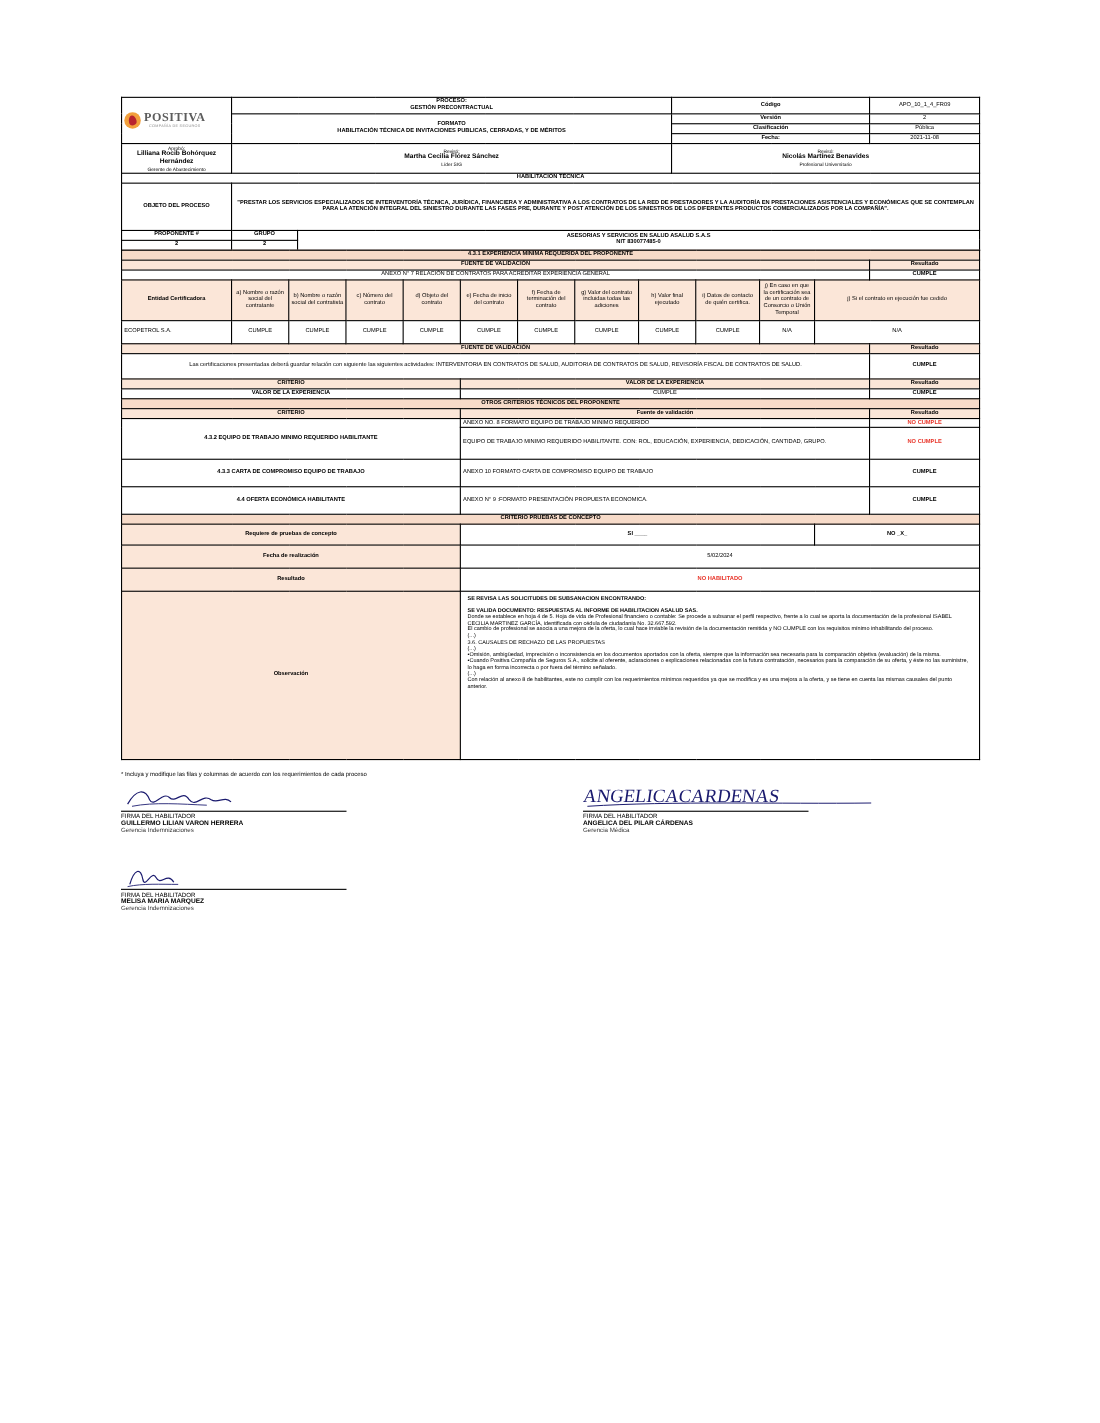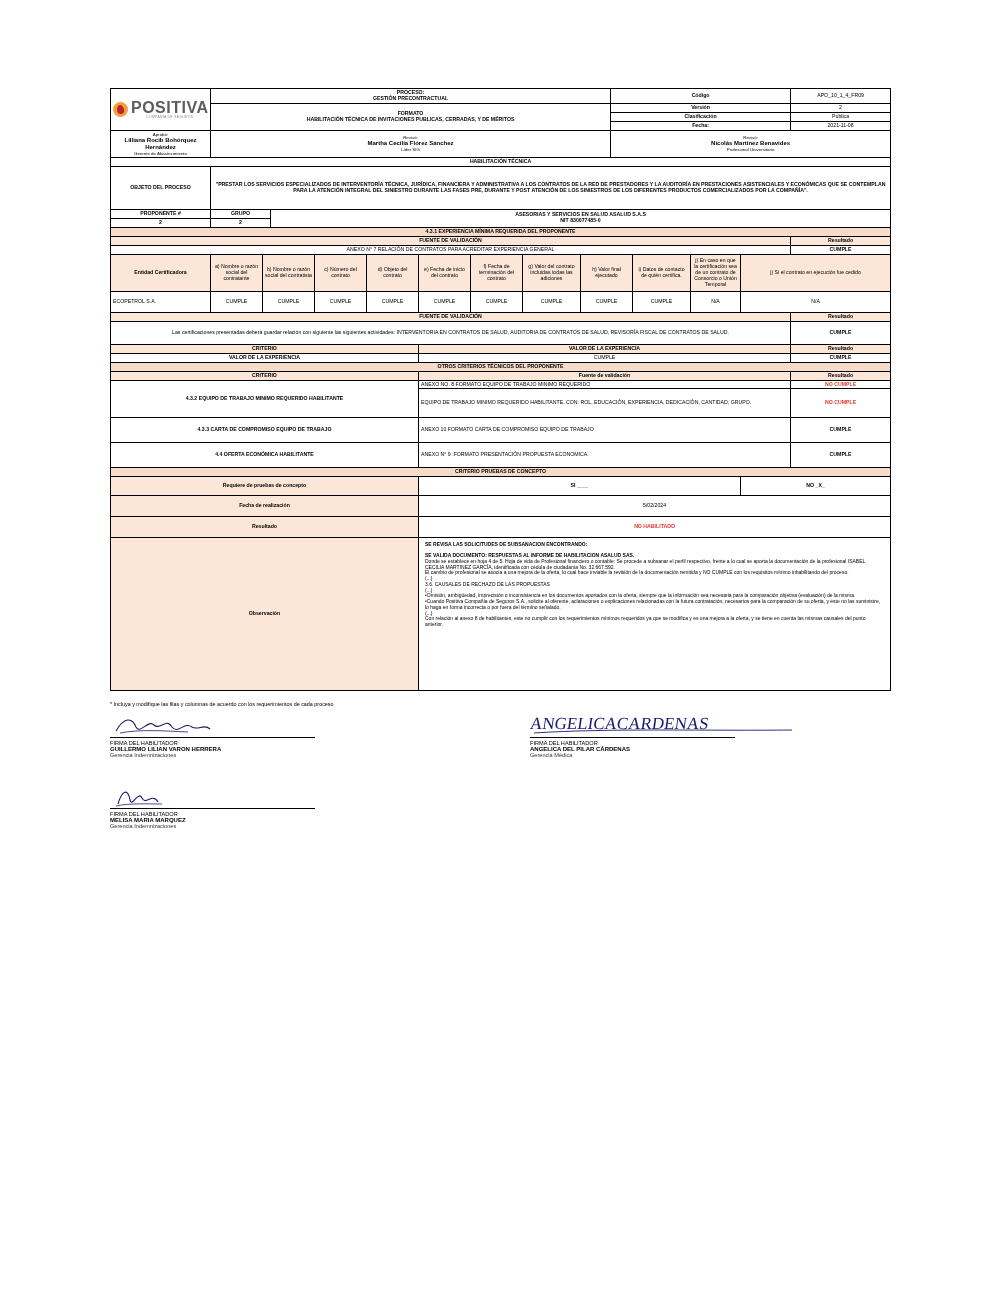--- a/index.html
+++ b/index.html
@@ -14,21 +14,21 @@
   .peach2{background:#fbe6d8;}
   .red{color:#e8352a;font-weight:bold;}
   .tiny{font-size:4.4px;}
   .t5{font-size:5px;}
   .t6{font-size:6px;}
   .logo-cell{padding:4px 6px;}
   .logo{display:flex;align-items:center;gap:3px;}
   .logo-mark{width:15px;height:15px;border-radius:50%;background:#f2a03d;position:relative;flex:0 0 auto;}
   .logo-mark:after{content:"";position:absolute;left:4px;top:3px;width:7px;height:9px;background:#b8232f;border-radius:50% 50% 50% 50%/60% 60% 40% 40%;transform:rotate(-12deg);}
   .logo-text{line-height:1;}
-  .logo-name{font-family:Liberation Sans, sans-serif;font-size:16px;font-weight:bold;letter-spacing:.5px;color:#5d5d5d;}
+  .logo-name{font-family:Liberation Serif, serif;font-size:11px;font-weight:bold;letter-spacing:.5px;color:#5d5d5d;}
   .logo-sub{font-size:3.4px;color:#8a8a8a;letter-spacing:.3px;}
   .sig-area{margin-top:10px;width:780px;position:relative;font-size:6px;}
   .note{font-size:5.4px;margin:0 0 4px 0;}
   .sigrow{display:flex;gap:0;margin-top:2px;}
   .sigbox{width:330px;position:relative;}
   .sigbox.right{margin-left:90px;}
   .scribble{height:26px;display:block;}
   .sigline{border-top:1px solid #000;width:205px;margin-top:0;}
   .sigtitle{font-size:5.6px;margin-top:2px;}
   .signame{font-size:6px;font-weight:bold;}

